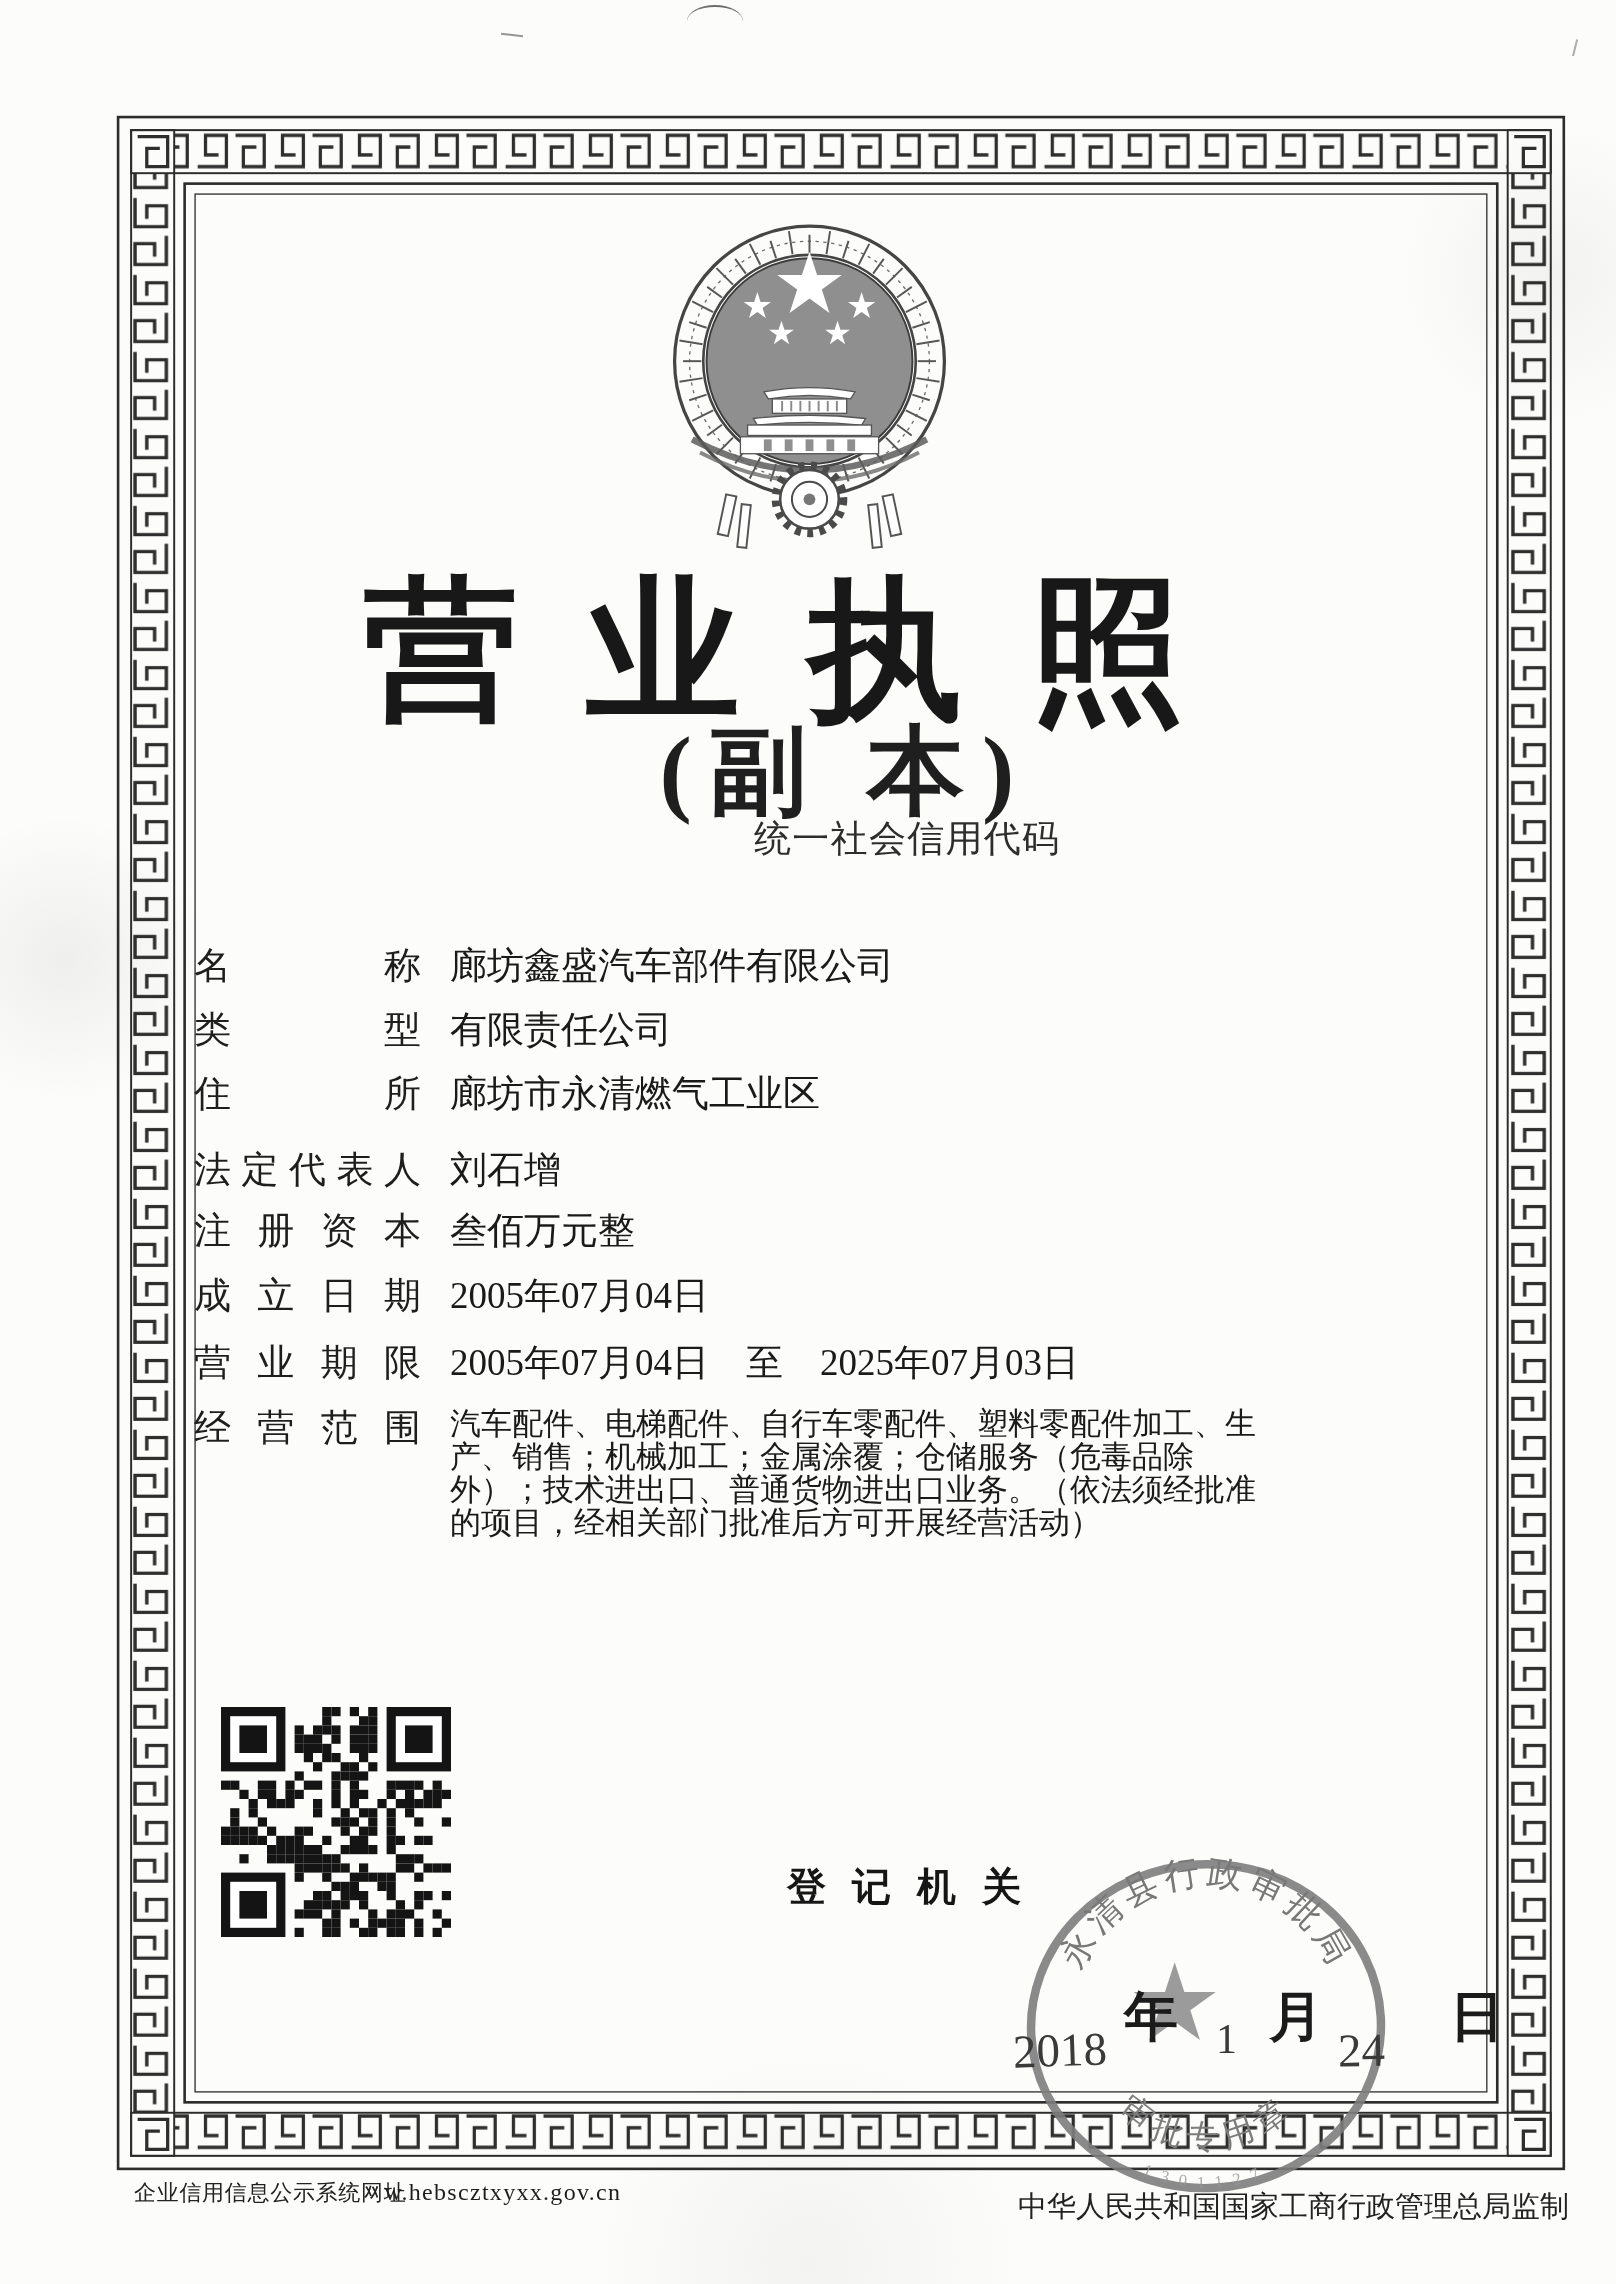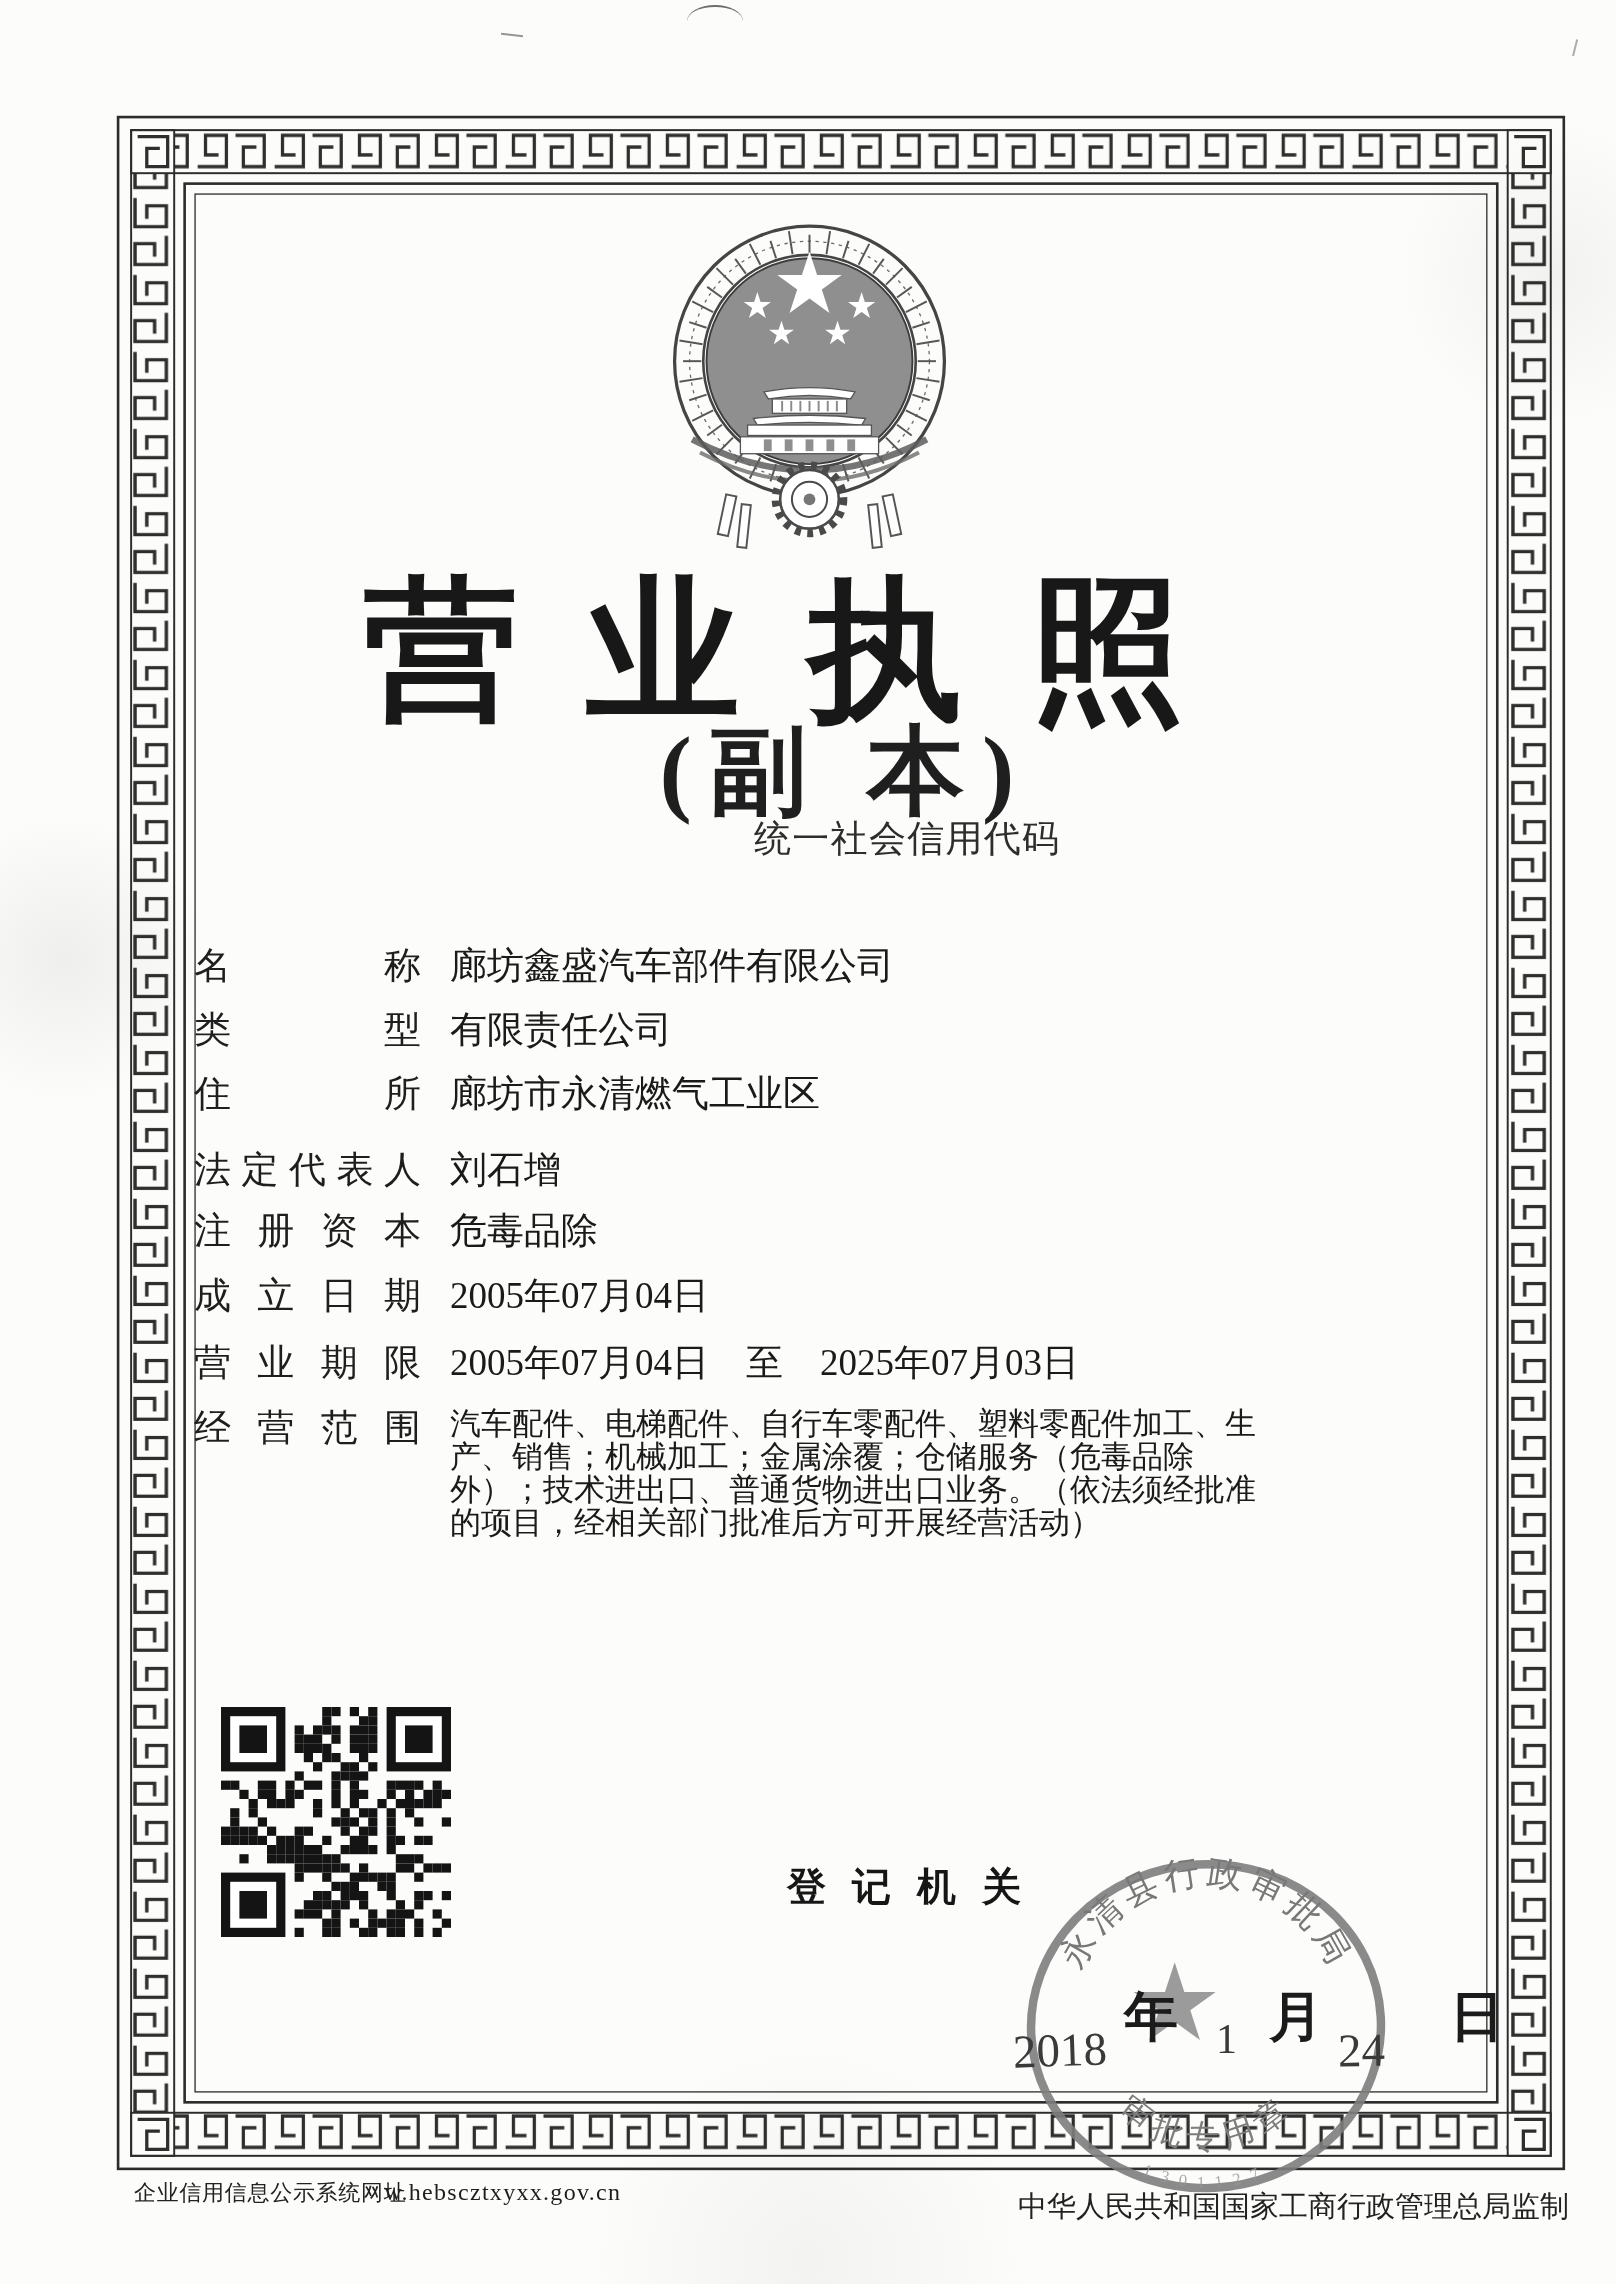--- a/index.html
+++ b/index.html
@@ -236,21 +236,21 @@
       </div>
     <div class="fvalue">刘石增</div>
   </div>
   <div class="abs field-row" style="top:1210px">
     <div class="flabel">
         <span>注</span>
         <span>册</span>
         <span>资</span>
         <span>本</span>
       </div>
-    <div class="fvalue">危毒品除</div>
+    <div class="fvalue">叁佰万元整</div>
   </div>
   <div class="abs field-row" style="top:1275px">
     <div class="flabel">
         <span>成</span>
         <span>立</span>
         <span>日</span>
         <span>期</span>
       </div>
     <div class="fvalue">2005年07月04日</div>
   </div>

